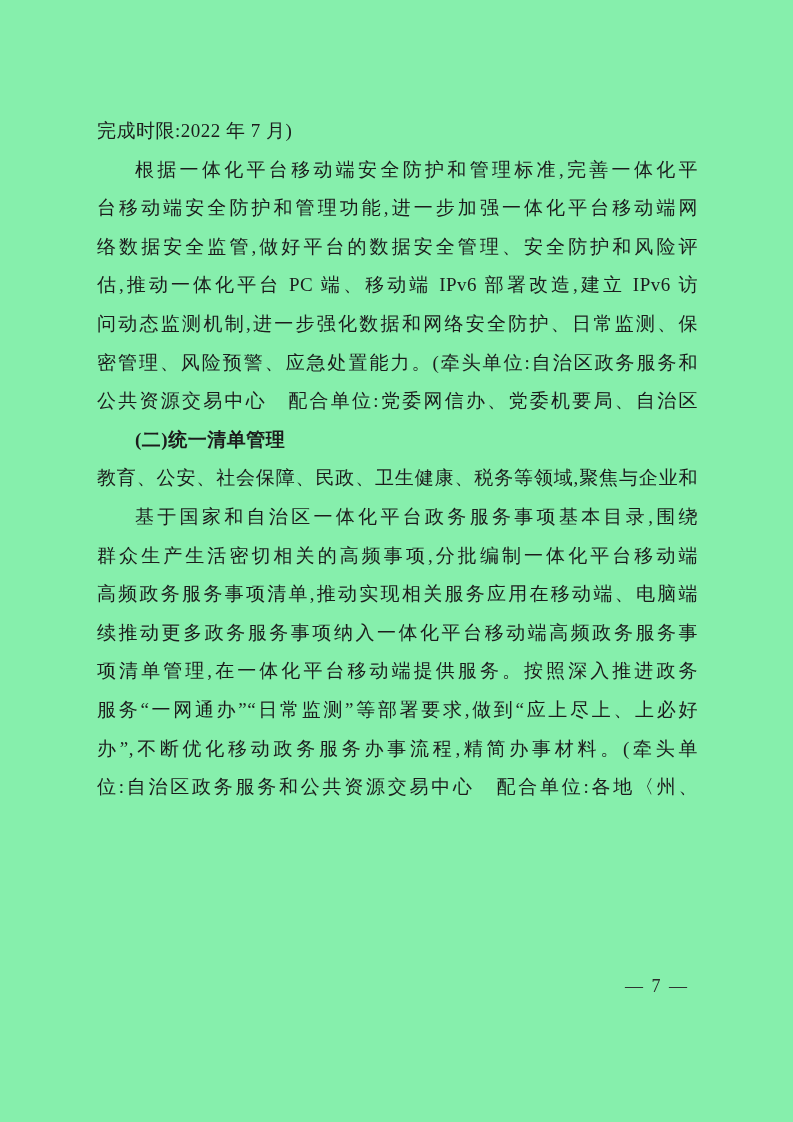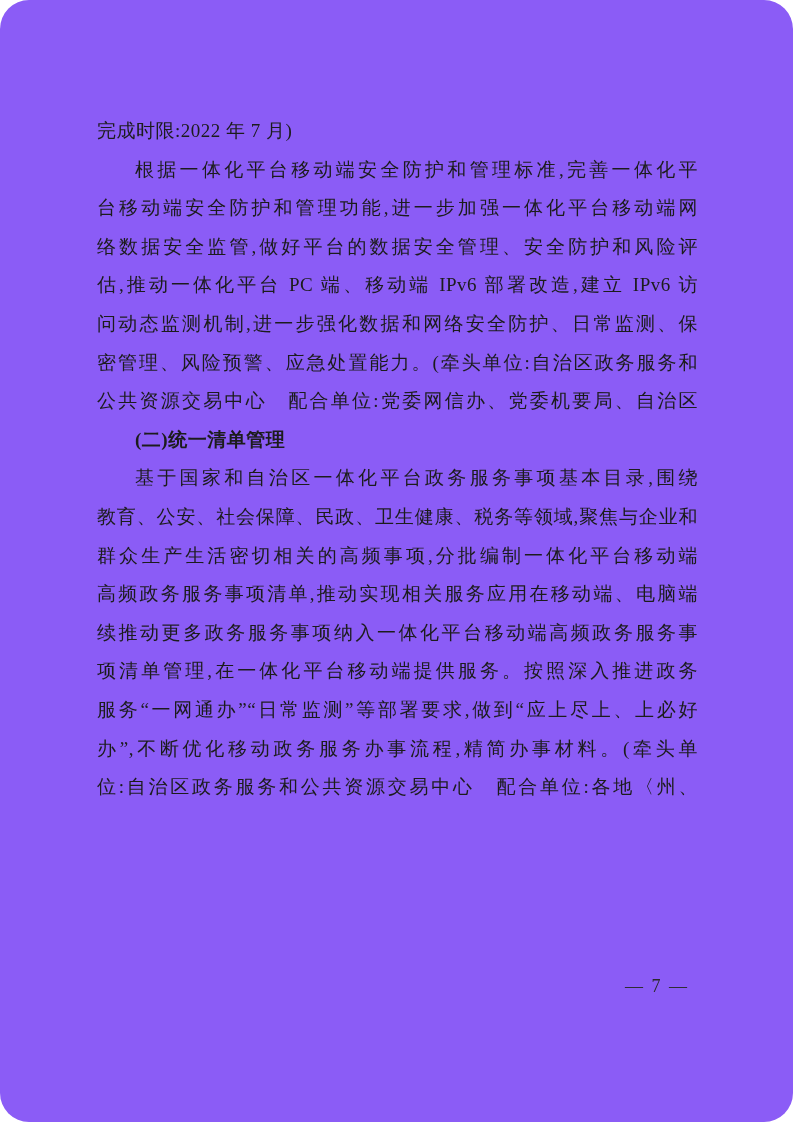--- a/index.html
+++ b/index.html
@@ -4,25 +4,24 @@
 <style>
   html, body {
     margin: 0;
     padding: 0;
     background: #ffffff;
   }
   .page {
     position: relative;
     width: 793px;
     height: 1122px;
-    background: #8b5cf6;
+    background: #86efac;
     overflow: hidden;
     font-family: "Liberation Serif", "DejaVu Serif", serif;
     color: #1c1c1c;
-    border-radius: 29px;
   }
   .text-block {
     position: absolute;
     left: 97px;
     top: 112px;
     width: 601px;
     font-size: 19px;
   }
   .line {
     height: 38.6px;
@@ -58,22 +57,22 @@
   <div class="text-block">
     <div class="line">完成时限:2022 年 7 月)</div>
     <div class="line indent fill">根据一体化平台移动端安全防护和管理标准,完善一体化平</div>
     <div class="line fill">台移动端安全防护和管理功能,进一步加强一体化平台移动端网</div>
     <div class="line fill">络数据安全监管,做好平台的数据安全管理、安全防护和风险评</div>
     <div class="line fill">估,推动一体化平台 PC 端、移动端 IPv6 部署改造,建立 IPv6 访</div>
     <div class="line fill">问动态监测机制,进一步强化数据和网络安全防护、日常监测、保</div>
     <div class="line fill">密管理、风险预警、应急处置能力。(牵头单位:自治区政务服务和</div>
     <div class="line fill">公共资源交易中心　配合单位:党委网信办、党委机要局、自治区</div>
     <div class="line indent bold">(二)统一清单管理</div>
+    <div class="line fill">教育、公安、社会保障、民政、卫生健康、税务等领域,聚焦与企业和</div>
     <div class="line indent fill">基于国家和自治区一体化平台政务服务事项基本目录,围绕</div>
-    <div class="line fill">教育、公安、社会保障、民政、卫生健康、税务等领域,聚焦与企业和</div>
     <div class="line fill">群众生产生活密切相关的高频事项,分批编制一体化平台移动端</div>
     <div class="line fill">高频政务服务事项清单,推动实现相关服务应用在移动端、电脑端</div>
     <div class="line fill">续推动更多政务服务事项纳入一体化平台移动端高频政务服务事</div>
     <div class="line fill">项清单管理,在一体化平台移动端提供服务。按照深入推进政务</div>
     <div class="line fill">服务“一网通办”“日常监测”等部署要求,做到“应上尽上、上必好</div>
     <div class="line fill">办”,不断优化移动政务服务办事流程,精简办事材料。(牵头单</div>
     <div class="line fill">位:自治区政务服务和公共资源交易中心　配合单位:各地〈州、</div>
   </div>
   <div class="page-number">— 7 —</div>
 </div>

